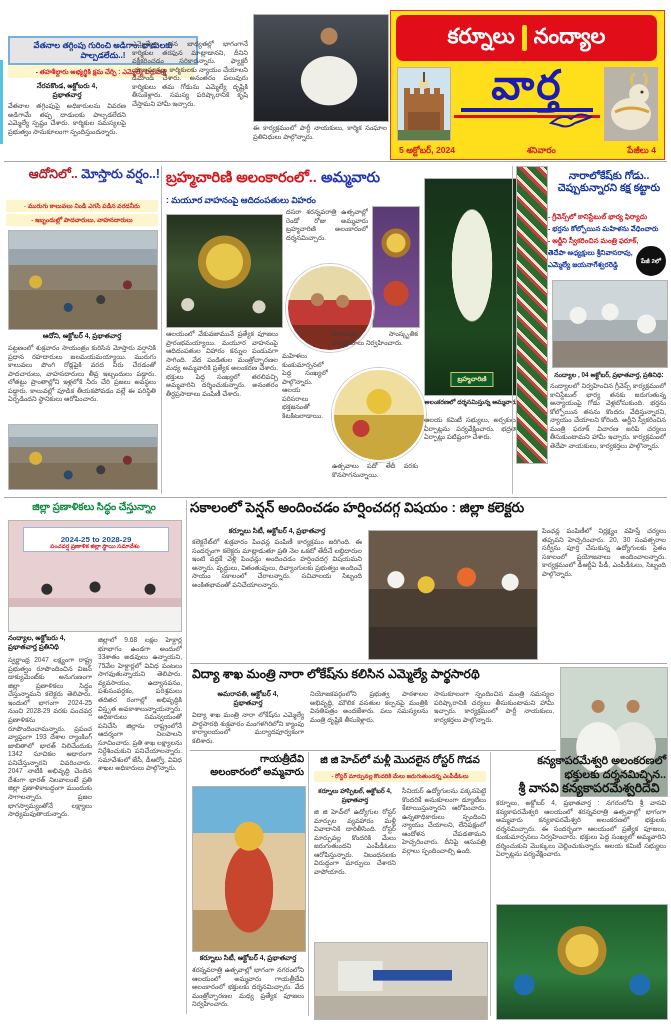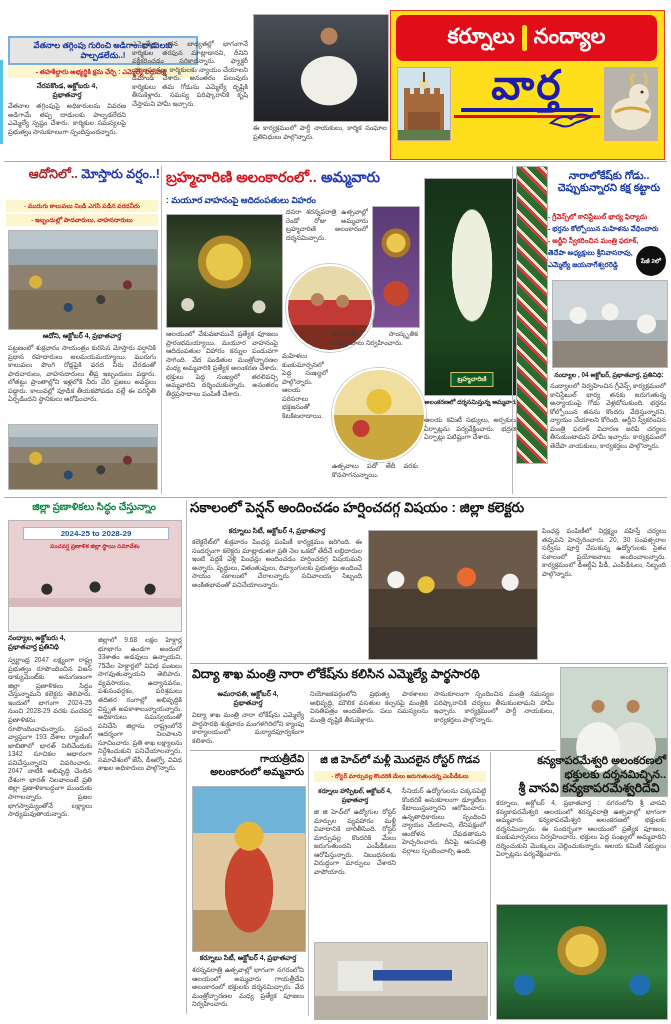--- a/index.html
+++ b/index.html
@@ -101,21 +101,21 @@
     radial-gradient(circle at 50% 36%, #f2f2ee 0 8px, transparent 9px),
     radial-gradient(circle at 82% 50%, #f2f2ee 0 9px, transparent 10px),
     linear-gradient(180deg,#cfd6da 0 45%,#a9b0b4 45% 70%,#8f847a 70%);}
   #photo-plan{left:8px;top:520px;width:172px;height:110px;background:
     radial-gradient(circle at 22% 62%, #2e2e2e 0 5px, transparent 6px),
     radial-gradient(circle at 50% 60%, #2e2e2e 0 5px, transparent 6px),
     radial-gradient(circle at 82% 62%, #2e2e2e 0 5px, transparent 6px),
     linear-gradient(0deg,#f2f2f0 0 22%, transparent 22%),
     linear-gradient(180deg,#e8cfd2 0 70%,#d8b9bd 70%);}
   #plan-banner{position:absolute;left:8%;top:6px;width:84%;background:#fff;border:1px solid #9db6d8;
-    color:#1b4fa0;font-size:8px;font-weight:bold;text-align:center;padding:1px 0;}
+    color:#1b4fa0;font-size:8px;font-weight:bold;text-align:center;padding:7px 0;}
   #plan-banner2{position:absolute;left:4%;top:22px;width:92%;color:#d11a21;font-size:5.8px;font-weight:bold;
     text-align:center;}
   #photo-pension{left:368px;top:530px;width:168px;height:128px;background:
     radial-gradient(circle at 16% 38%, #f2f2ee 0 8px, transparent 9px),
     radial-gradient(circle at 34% 42%, #e7c23a 0 8px, transparent 9px),
     radial-gradient(circle at 58% 36%, #e86a2e 0 9px, transparent 10px),
     radial-gradient(circle at 84% 40%, #f2f2ee 0 8px, transparent 9px),
     linear-gradient(180deg,#6b5a4a 0 45%,#4a3e33 45% 75%,#3a322a 75%);}
   #photo-meet{left:560px;top:667px;width:106px;height:128px;background:
     radial-gradient(circle at 35% 30%, #b5825a 0 6px, transparent 7px),
@@ -185,20 +185,25 @@
     <div id="mast-nandi">
       <svg width="52" height="72" viewBox="0 0 52 72">
         <rect width="52" height="72" fill="#b9b4aa"></rect>
         <ellipse cx="26" cy="46" rx="20" ry="16" fill="#efe7d2"></ellipse>
         <circle cx="34" cy="26" r="10" fill="#efe7d2"></circle>
         <path d="M28 18 Q24 8 30 6 M40 18 Q44 8 38 6" stroke="#d8c06a" stroke-width="3" fill="none"></path>
         <circle cx="37" cy="24" r="1.6" fill="#333"></circle>
         <path d="M10 44 Q26 36 44 44" stroke="#d8a23a" stroke-width="3" fill="none"></path>
       </svg>
     </div>
+    <div id="mast-datebar">
+      <span>5 అక్టోబర్, 2024</span>
+      <span>శనివారం</span>
+      <span>పేజీలు 4</span>
+    </div>
   </div>
 
   <div class="abs hdiv" style="left:4px;top:161px;width:663px;"></div>
 
   <div class="abs" id="flood-head">
     <span class="p1">ఆదోనిలో..</span><span class="p2"> మోస్తారు వర్షం..!</span>
   </div>
   <div class="abs substrip" style="left:6px;top:200px;width:152px;height:12px;font-size:6.2px;line-height:12px;">- మురుగు కాలువలు నిండి ఎగసి పడిన వరదనీరు</div>
   <div class="abs substrip" style="left:6px;top:214px;width:152px;height:12px;font-size:6.2px;line-height:12px;">- ఇబ్బందుల్లో పాదచారులు, వాహనదారులు</div>
   <div class="ph floodph" id="photo-flood1"></div>

